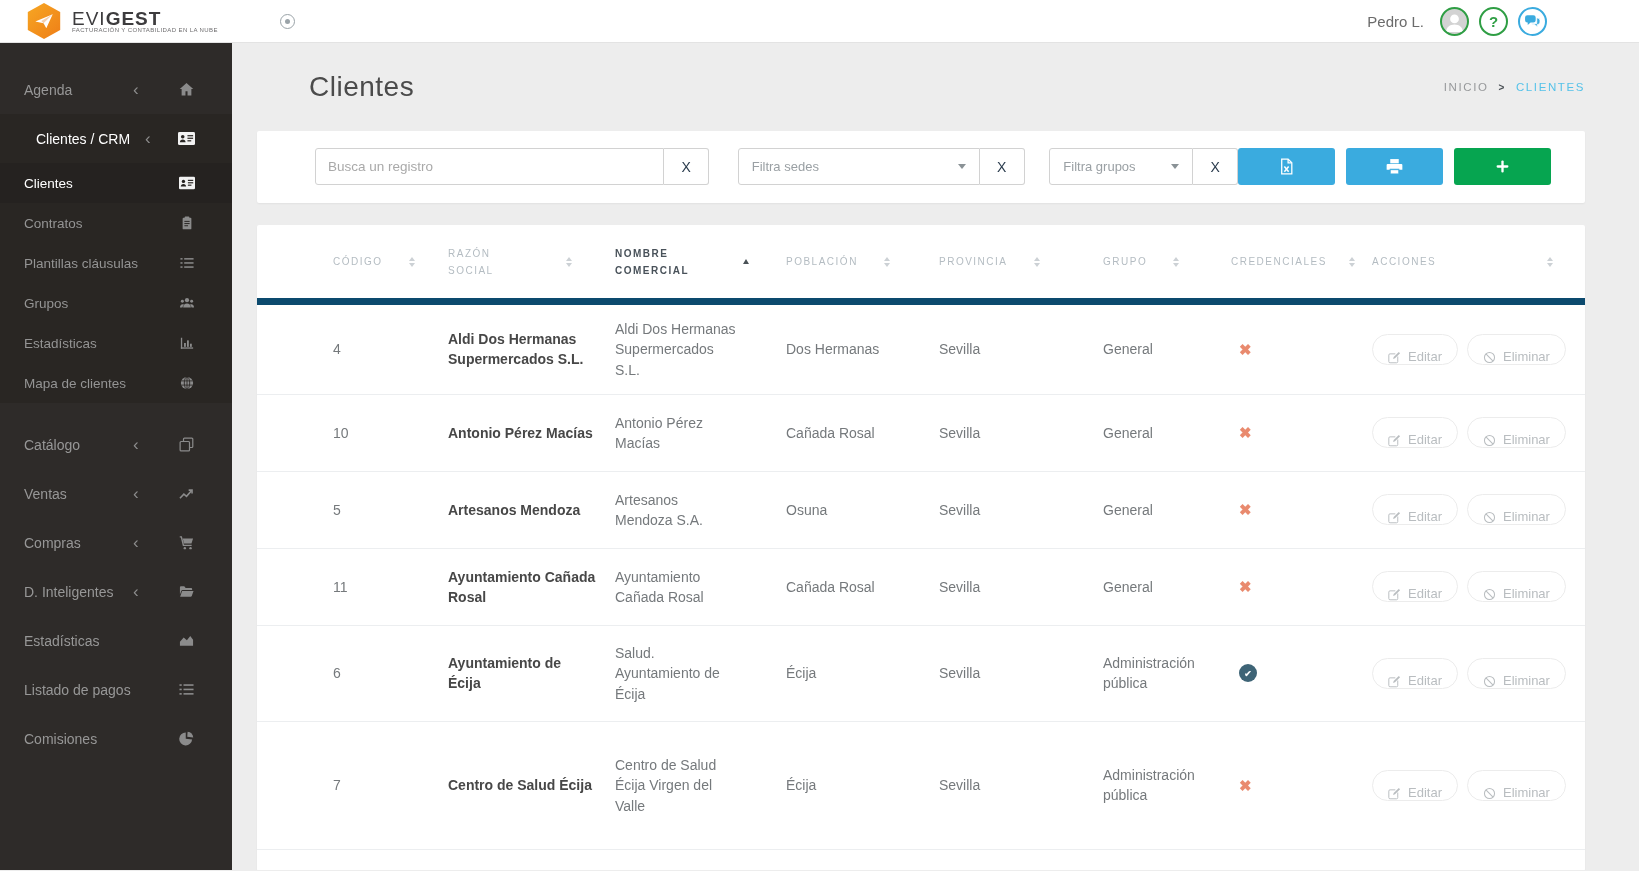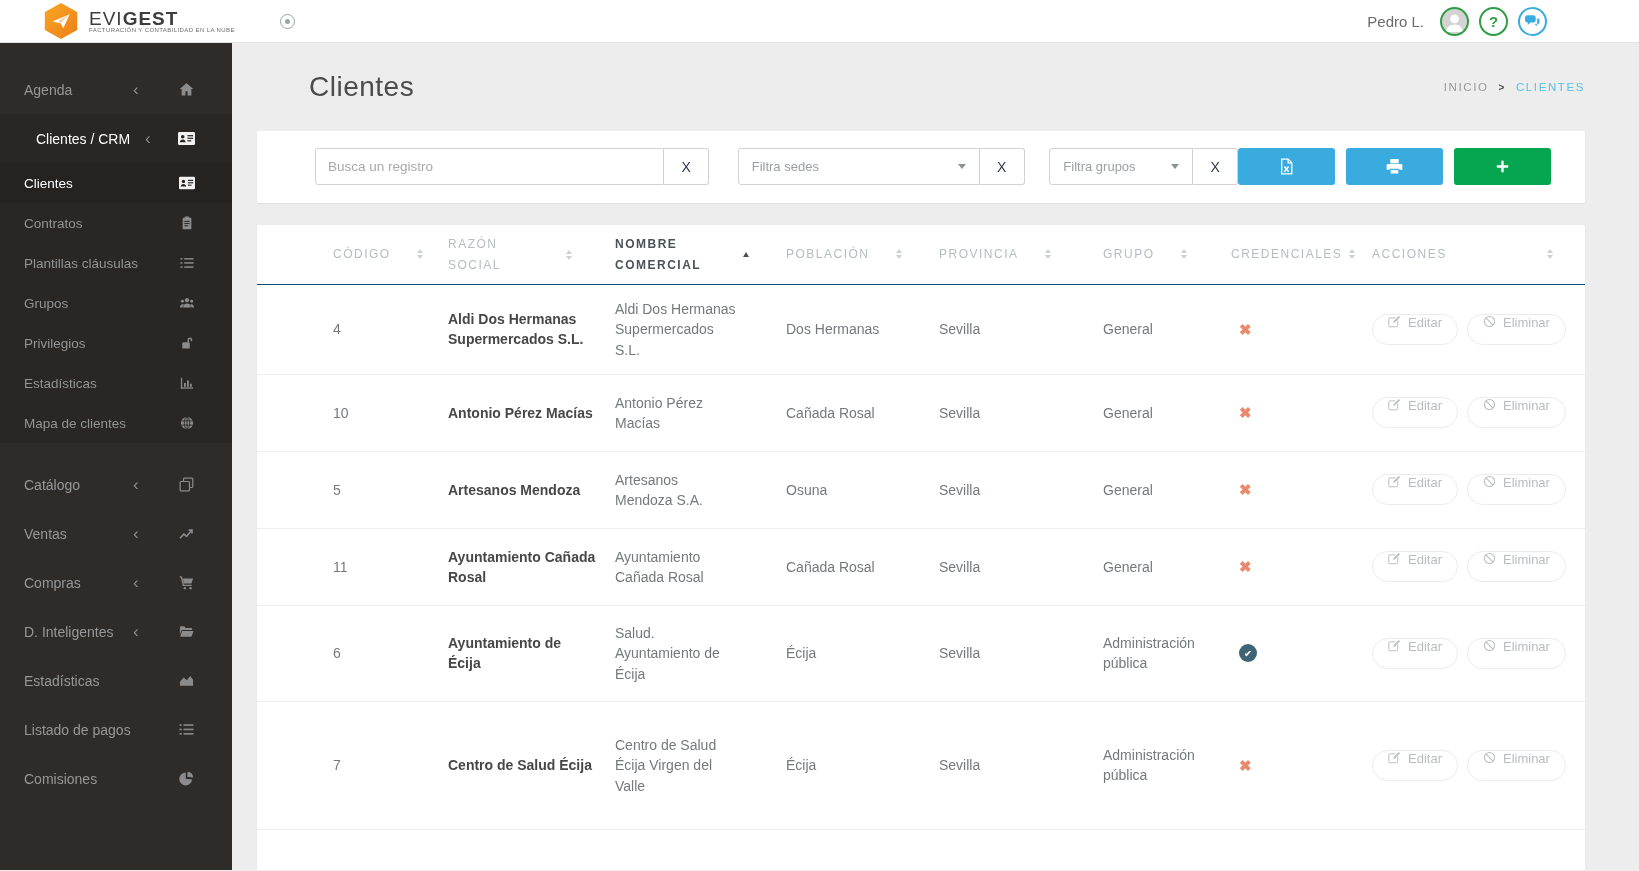--- a/index.html
+++ b/index.html
@@ -1,21 +1,21 @@
 <!DOCTYPE html>
 <html><head>
 <meta charset="utf-8">
 <style>
   * { margin:0; padding:0; box-sizing:border-box; }
   html,body { width:1639px; height:871px; overflow:hidden; }
   body { font-family:"Liberation Sans", sans-serif; background:#ededed; color:#75797c; }
 
   
   .topbar { height:43px; background:#fff; border-bottom:1px solid #e3e3e3; display:flex; align-items:center; }
-  .brand { width:232px; display:flex; align-items:center; padding-left:43px; gap:10px; }
+  .brand { width:232px; display:flex; align-items:center; padding-left:26px; gap:10px; }
   .hexagon { width:36px; height:36px; background:linear-gradient(135deg,#f7a823,#ee7d17); clip-path:polygon(50% 0,95% 25%,95% 75%,50% 100%,5% 75%,5% 25%); display:flex; align-items:center; justify-content:center; flex:0 0 auto; }
   .brand-text .name { font-size:19px; letter-spacing:1px; color:#3d3c3e; line-height:17px; }
   .brand-text .name b { font-weight:800; }
   .brand-text .tagline { font-size:6px; letter-spacing:.4px; color:#6d6c6e; white-space:nowrap; }
   .dot-toggle { width:15px; height:15px; border:1.6px solid #9aa3a8; border-radius:50%; margin-left:48px; position:relative; cursor:pointer; }
   .dot-toggle::after { content:""; position:absolute; left:50%; top:50%; width:5px; height:5px; margin:-2.5px 0 0 -2.5px; background:#9aa3a8; border-radius:50%; }
   .topbar-right { margin-left:auto; display:flex; align-items:center; gap:10px; padding-right:92px; }
   .username { font-size:15px; color:#6b6b6b; margin-right:6px; }
   .round-ic { width:29px; height:29px; border-radius:50%; display:flex; align-items:center; justify-content:center; }
   .avatar { border:2px solid #2f9e44; background:#d3d3d3; overflow:hidden; }
@@ -63,39 +63,39 @@
   .gap29 { width:29px; } .gap25 { width:25px; }
   .w-sedes { width:244px; } .w-grupos { width:145px; }
   .act-btns { margin-left:auto; display:flex; gap:11px; padding-right:14px; }
   .btn { width:97px; height:37px; border:none; border-radius:3px; display:flex; align-items:center; justify-content:center; cursor:pointer; }
   .btn.blue { background:#3aabdf; } .btn.green { background:#06a550; }
   .btn svg { width:17px; height:17px; }
 
   
   .table-card { margin-top:22px; height:646px; overflow:hidden; }
   .tgrid { display:grid; grid-template-columns:115px 167px 171px 153px 164px 128px 141px 1fr; padding-left:76px; align-items:center; }
-  .thead { height:60px; border-bottom:1px solid #0c4a6e; color:#b4bcc2; font-size:12px; letter-spacing:1.5px; }
+  .thead { height:80px; border-bottom:7px solid #0c4a6e; color:#b4bcc2; font-size:10px; letter-spacing:1.5px; }
   .th { display:flex; align-items:center; cursor:pointer; padding-right:10px; }
   .th .t { max-width:92px; line-height:1.7; }
   .th.sorted { color:#49525a; font-weight:bold; }
   .sorters { display:flex; flex-direction:column; gap:2px; margin-left:26px; }
   .car-up { width:0;height:0;border-left:3.5px solid transparent;border-right:3.5px solid transparent;border-bottom:4.5px solid #ccd1d5; }
   .car-dn { width:0;height:0;border-left:3.5px solid transparent;border-right:3.5px solid transparent;border-top:4.5px solid #ccd1d5; }
   .car-up.on { border-bottom:5px solid #4a5257; margin-left:36px; }
   .th-acc .sorters { margin-left:auto; margin-right:22px; }
   .trow { min-height:77px; border-bottom:1px solid #eceef0; font-size:14px; color:#75797c; padding-top:14px; padding-bottom:14px; }
   .trow.tall { min-height:96px; } .trow.taller { min-height:128px; }
   .c { line-height:1.45; padding-right:18px; }
   .c-nombre { font-weight:700; color:#474747; padding-right:19px; }
   .c-razon { padding-right:49px; }
   .cred { padding-left:8px; }
   .cred-x { color:#e98a6e; font-size:15px; font-weight:bold; }
   .cred-ok { width:18px; height:18px; border-radius:50%; background:#3e6476; color:#fff; font-size:9.5px; display:flex; align-items:center; justify-content:center; }
   .row-btns { display:flex; gap:9px; }
-  .pill { height:31px; border:1px solid #ececec; border-radius:16px; background:#fff; color:#b9bdc0; font-size:13px; display:flex; align-items:flex-start; gap:7px; padding:0 15px; cursor:pointer; font-family:"Liberation Sans",sans-serif; }
+  .pill { height:31px; border:1px solid #ececec; border-radius:16px; background:#fff; color:#b9bdc0; font-size:13px; display:flex; align-items:flex-end; gap:7px; padding:0 15px; cursor:pointer; font-family:"Liberation Sans",sans-serif; }
   .pill svg { width:13px; height:13px; }
 </style>
 </head>
 <body>
 
 <header class="topbar">
   <div class="brand">
     <div class="hexagon">
       <svg viewBox="0 0 24 24" width="22" height="22">
           <path fill="#fff" d="M2.5 12.5 21.5 4.5 14.5 20l-3-5.5z"></path>
@@ -203,29 +203,20 @@
       <div class="s-sub">
         <span>Grupos</span>
         <span class="ic">
             <svg viewBox="0 0 16 16" fill="currentColor">
               <circle cx="8" cy="4.8" r="2.4"></circle>
               <path d="M3.6 13c0-2.5 2-4.4 4.4-4.4s4.4 1.9 4.4 4.4z"></path>
               <circle cx="2.7" cy="5.9" r="1.7"></circle>
               <path d="M0 13c0-2 1.2-3.5 2.9-3.5.6 0 1.2.2 1.7.5-1 1-1.6 2.1-1.8 3z"></path>
               <circle cx="13.3" cy="5.9" r="1.7"></circle>
               <path d="M16 13c0-2-1.2-3.5-2.9-3.5-.6 0-1.2.2-1.7.5 1 1 1.6 2.1 1.8 3z"></path>
-            </svg>
-          </span>
-      </div>
-      <div class="s-sub">
-        <span>Privilegios</span>
-        <span class="ic">
-            <svg viewBox="0 0 16 16" fill="currentColor">
-              <rect x="2.6" y="7" width="8.6" height="7.4" rx="1"></rect>
-              <path d="M8.6 7V4.4a2.7 2.7 0 0 1 5.4 0V6h-1.7V4.4a1 1 0 0 0-2 0V7z"></path>
             </svg>
           </span>
       </div>
       <div class="s-sub">
         <span>Estadísticas</span>
         <span class="ic">
             <svg viewBox="0 0 16 16" fill="currentColor">
               <rect x="1" y="2" width="1.5" height="12.5"></rect>
               <rect x="1" y="13" width="14" height="1.5"></rect>
               <rect x="4.6" y="8" width="2.1" height="4.4"></rect>

